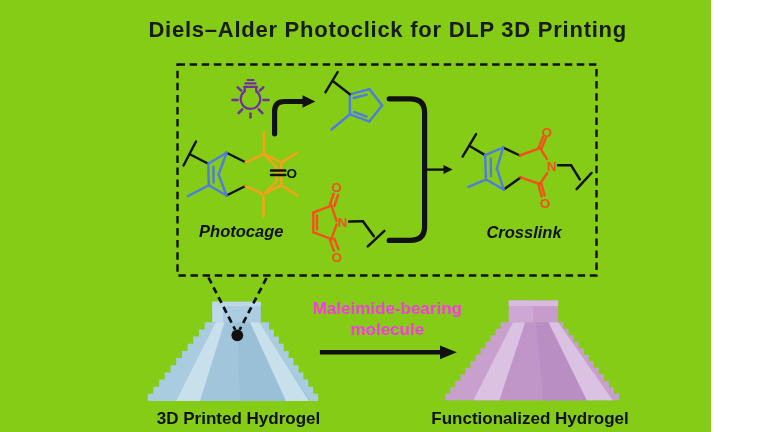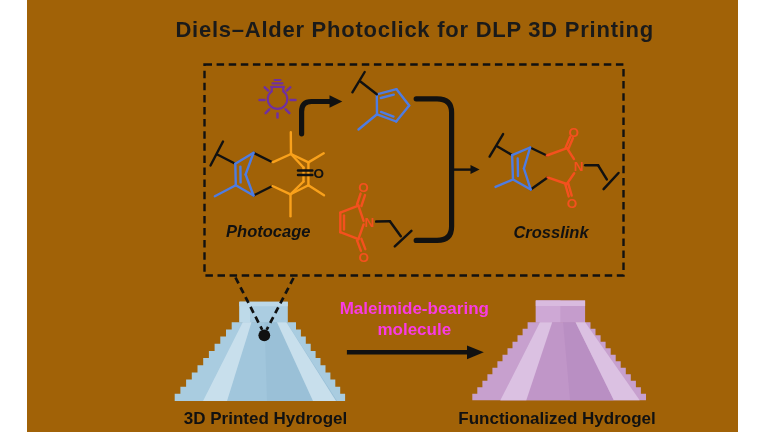--- a/index.html
+++ b/index.html
@@ -1,17 +1,17 @@
 <!DOCTYPE html>
 <html><head>
 <meta charset="utf-8">
 <style>
   html,body{margin:0;padding:0;background:#ffffff;}
-  #page{position:relative;width:711px;height:432px;background:#a16207;overflow:hidden;
-        font-family:"Liberation Sans",sans-serif;margin-left:27px;}
+  #page{position:relative;width:711px;height:432px;background:#84cc16;overflow:hidden;
+        font-family:"Liberation Sans",sans-serif;}
   svg{position:absolute;left:0;top:0;}
   text{font-family:"Liberation Sans",sans-serif;}
 </style>
 </head>
 <body>
 <div id="page">
 <svg width="768" height="432" viewBox="0 0 768 432">
 
   <text x="387.7" y="36.8" font-size="22" font-weight="bold" letter-spacing="0.75" fill="#1a1a1a" text-anchor="middle">Diels–Alder Photoclick for DLP 3D Printing</text>
 

